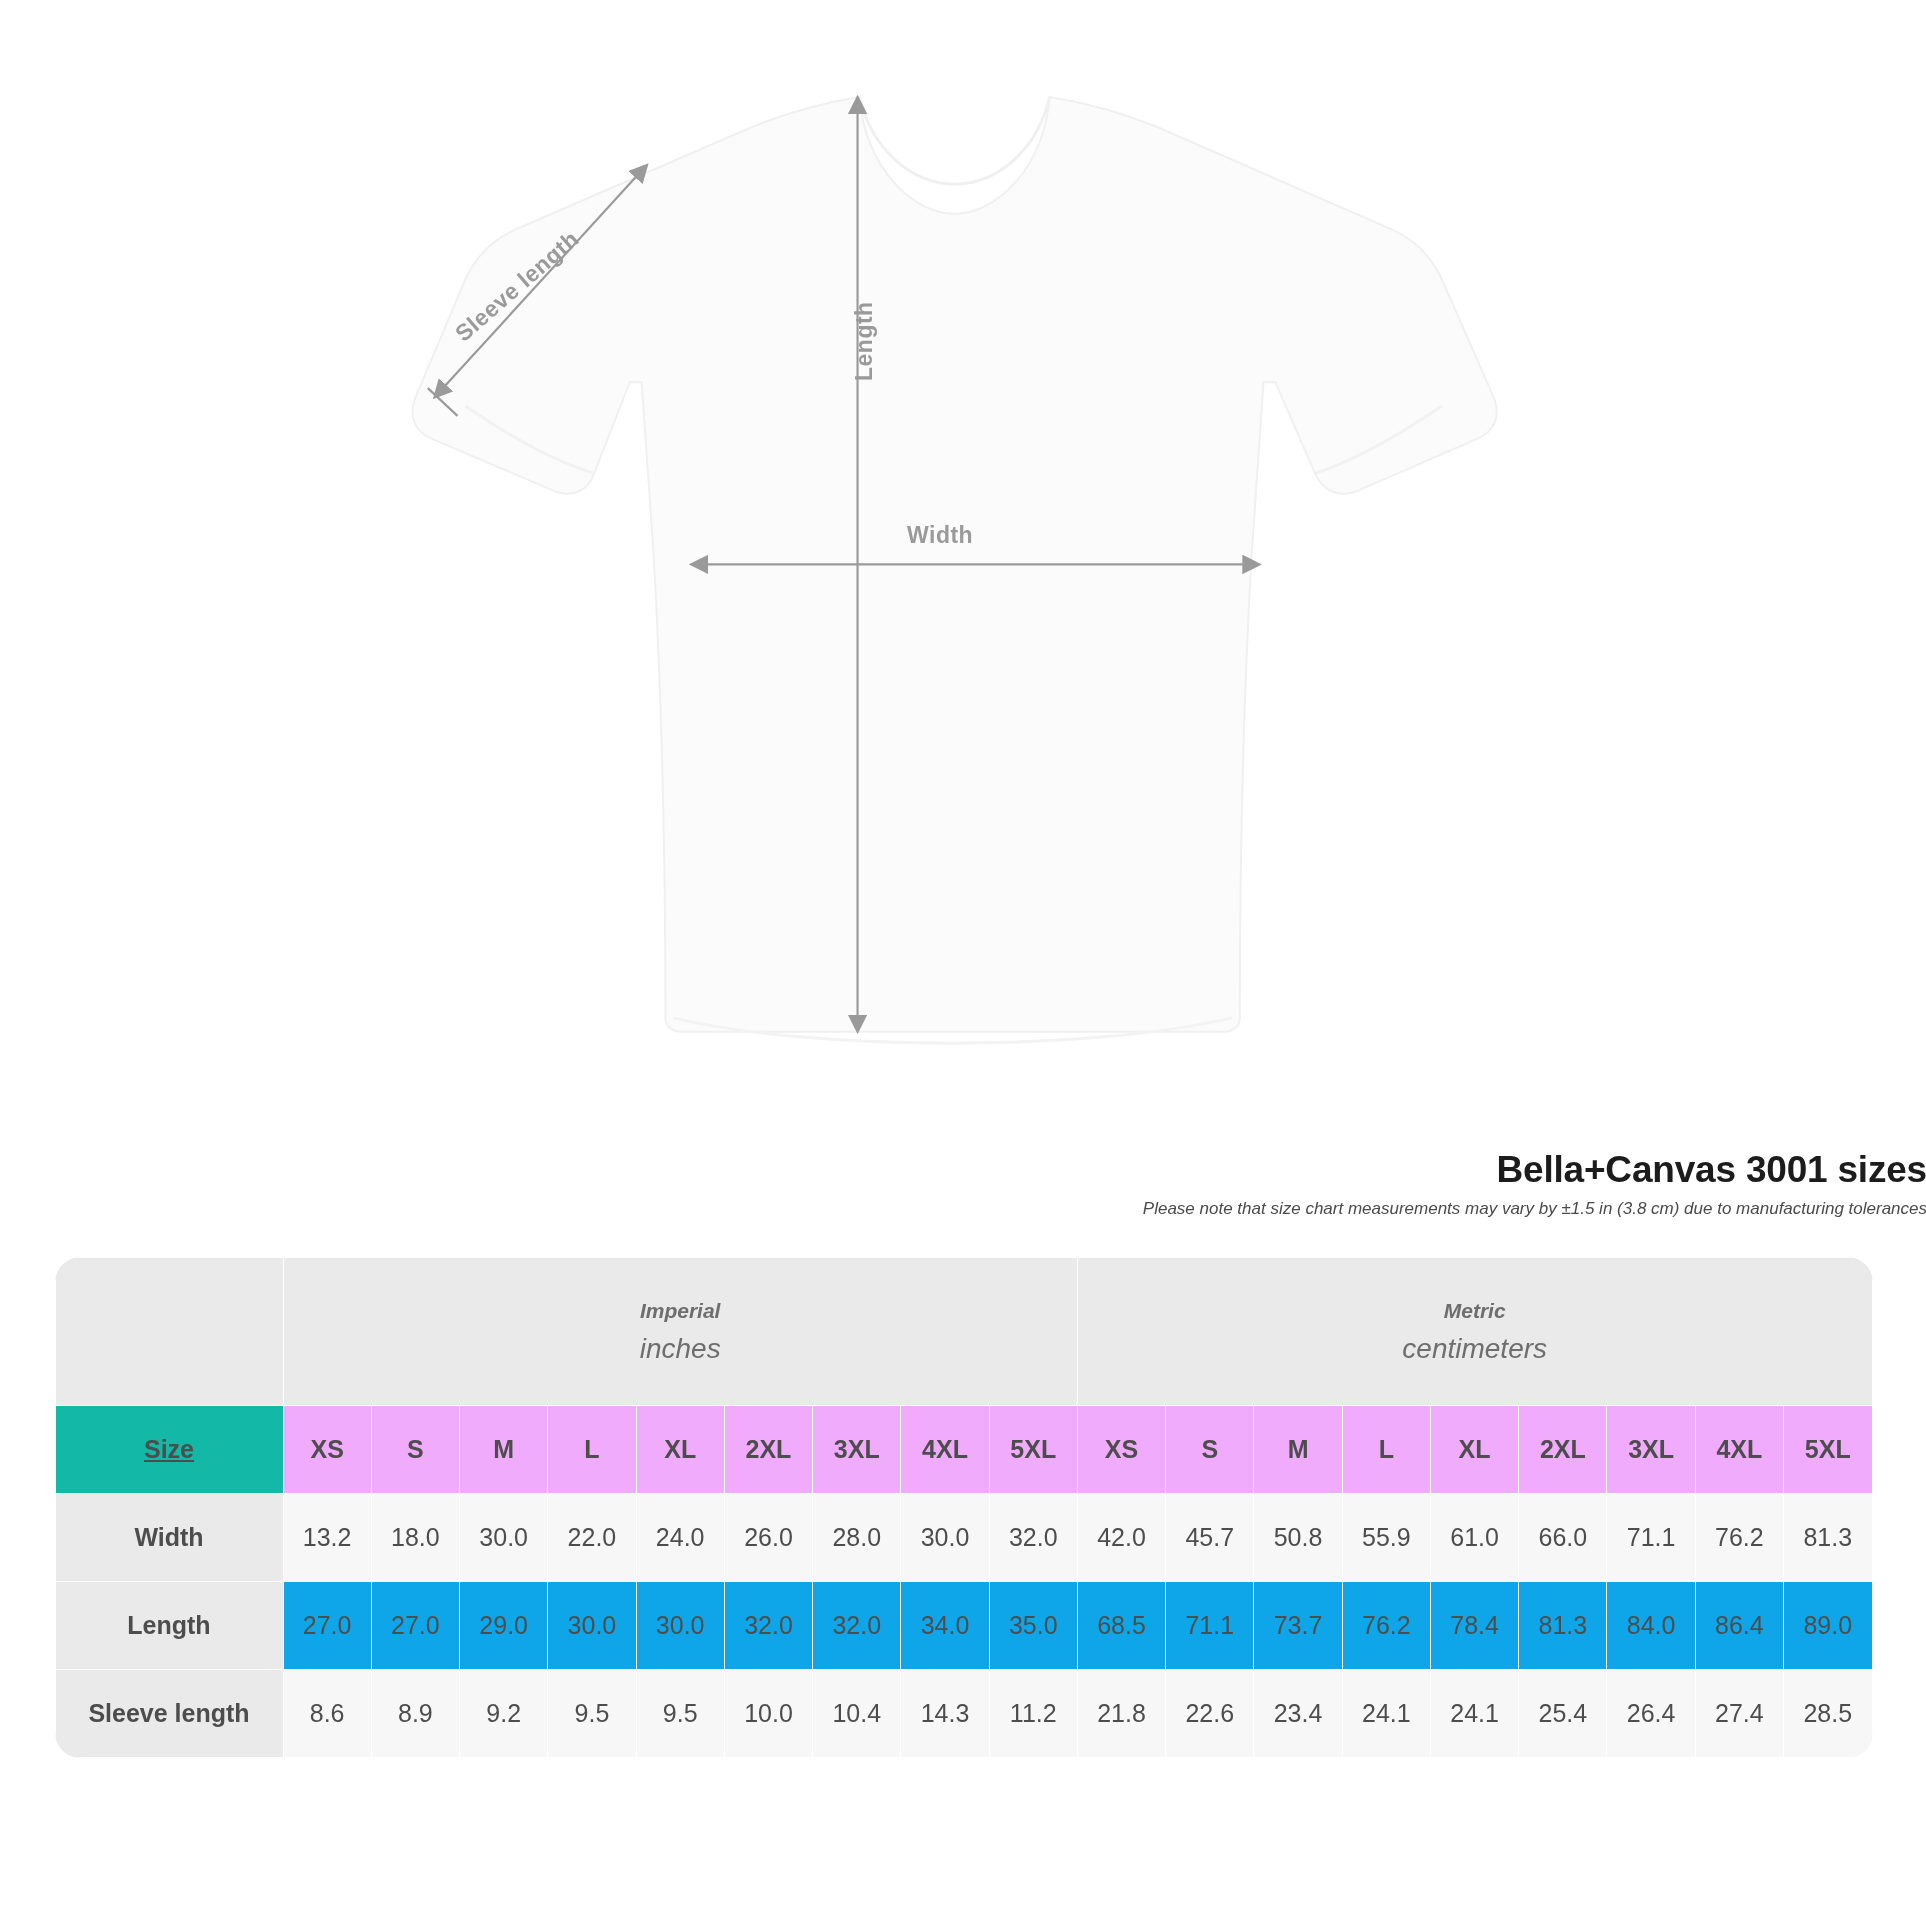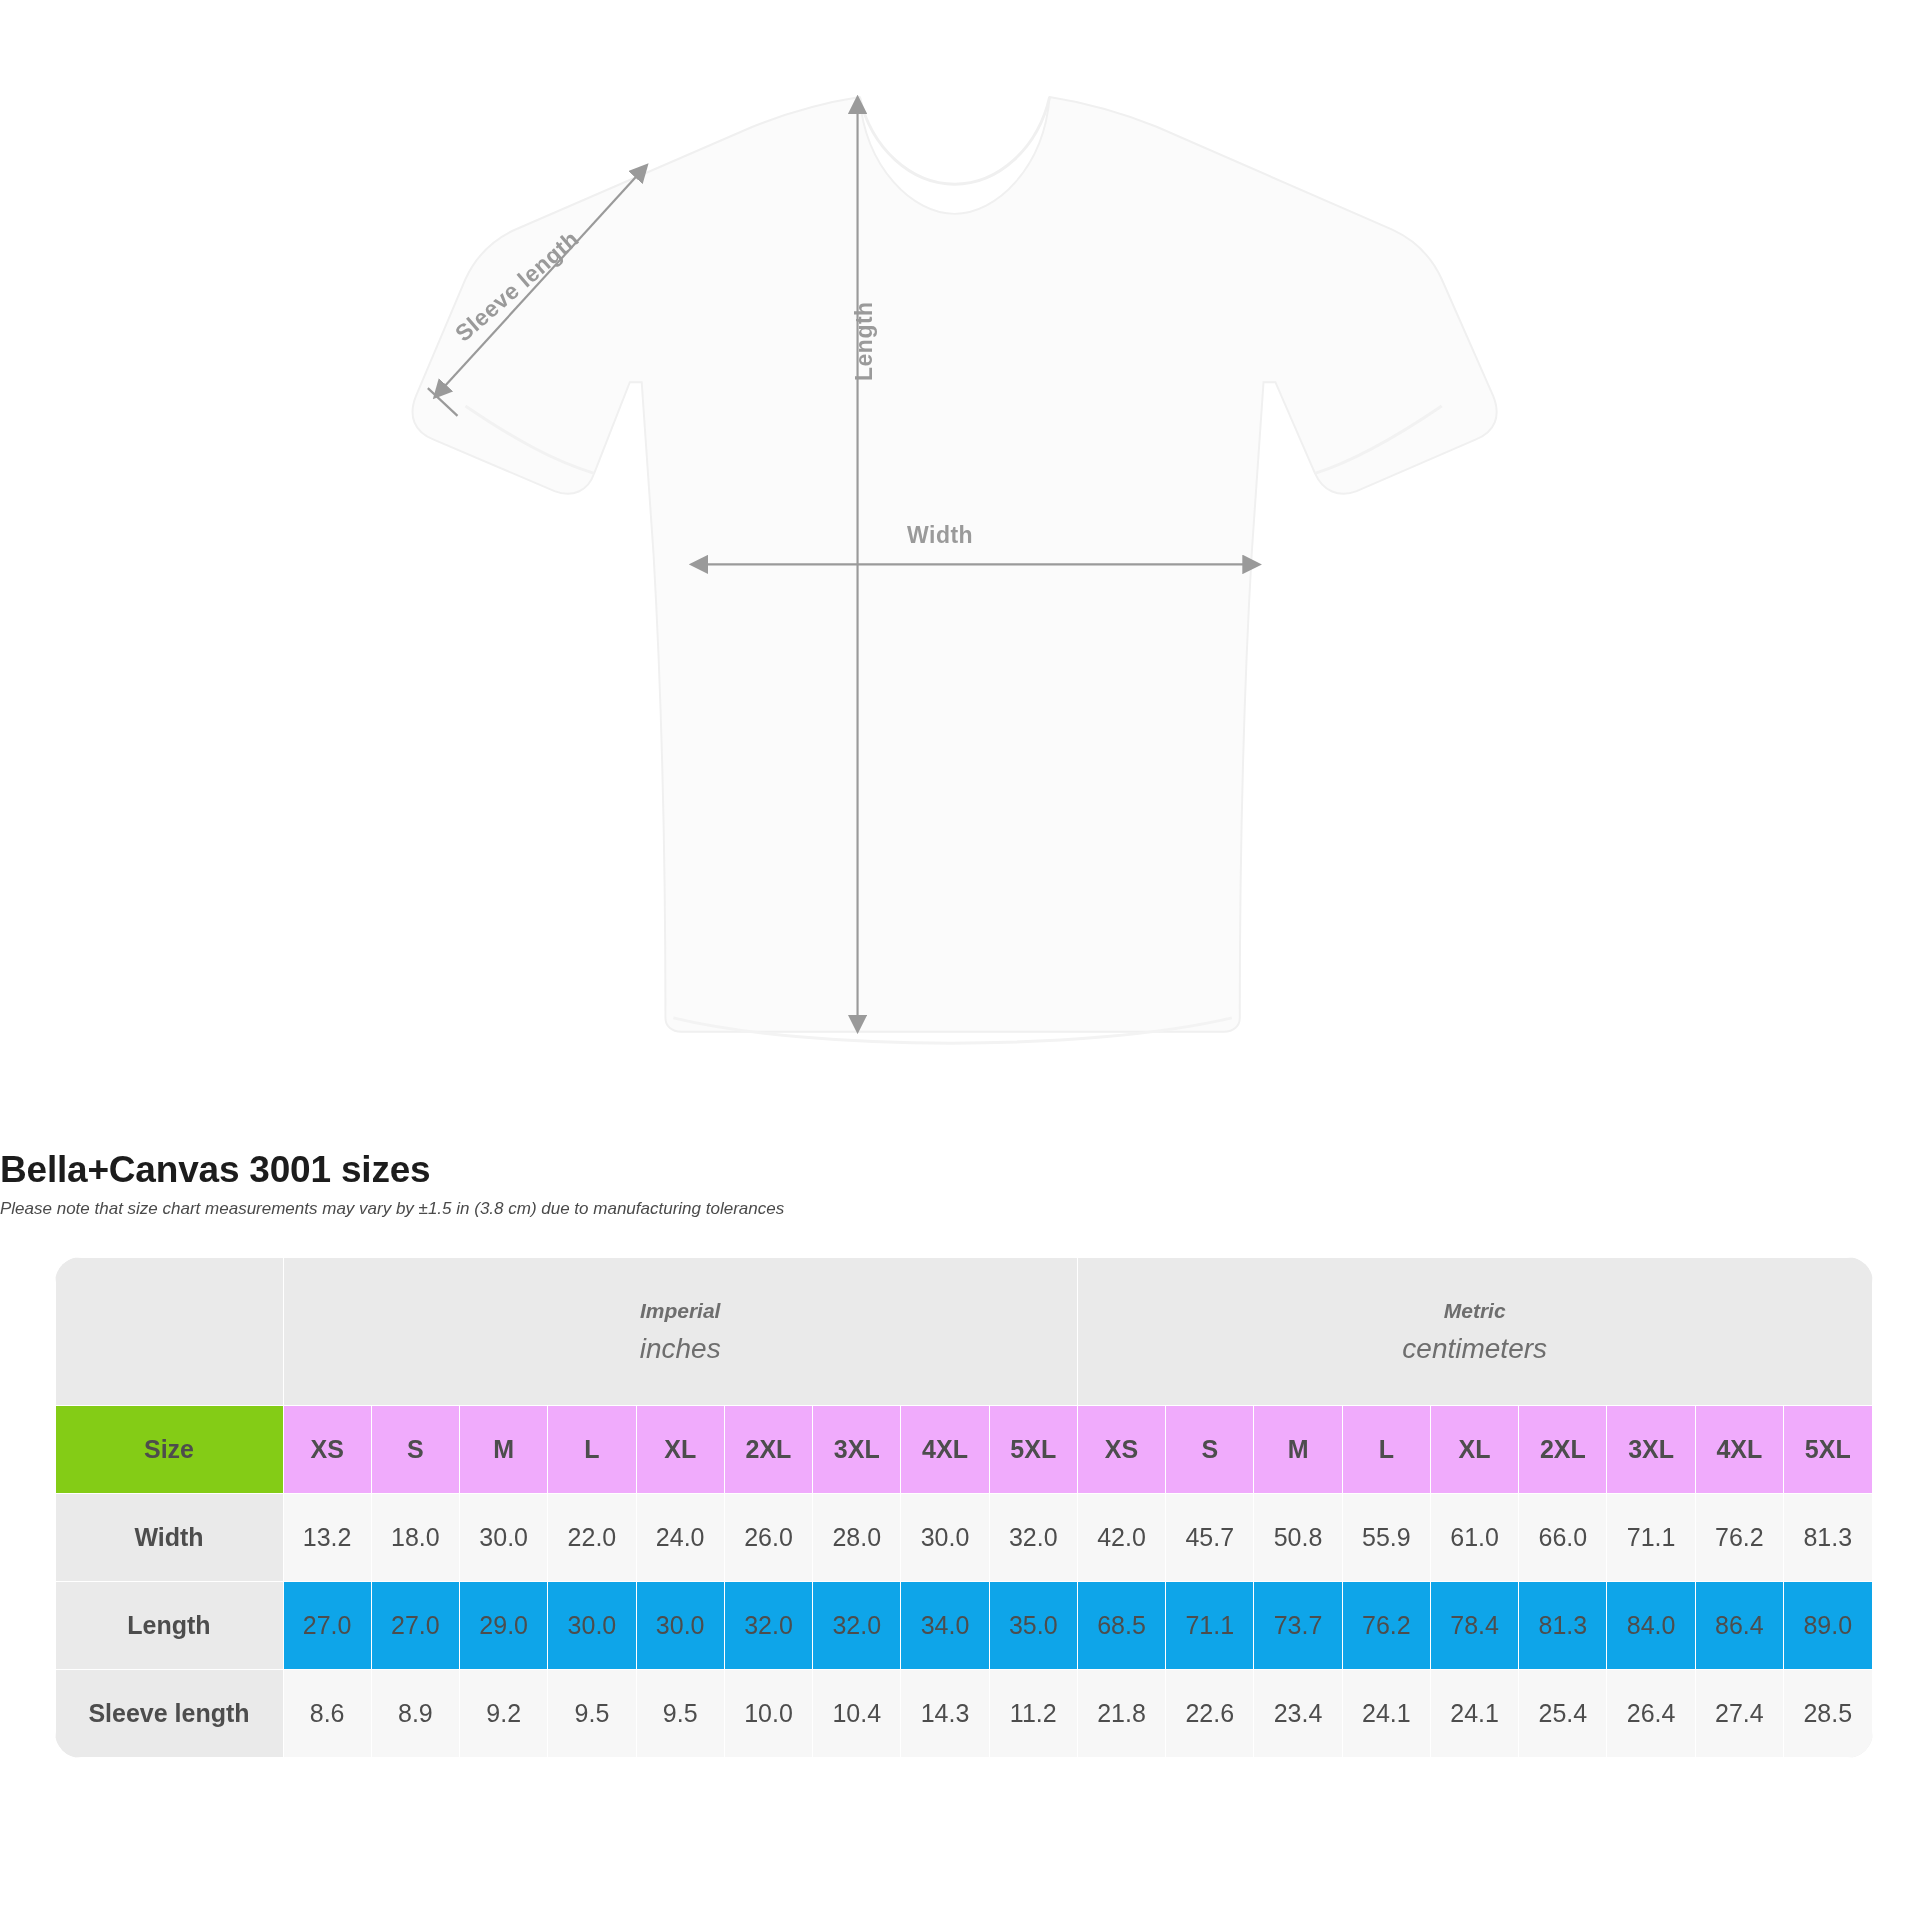--- a/index.html
+++ b/index.html
@@ -54,21 +54,21 @@
   }
   .dim-label.sleeve-label {
     left: 450px;
     top: 327px;
     transform: rotate(-41deg);
     transform-origin: left top;
   }
 
   
   .title-block {
-    text-align: left;
+    text-align: right;
     margin-top: 40px;
   }
   .chart-title {
     font-size: 37px;
     font-weight: bold;
     color: #1c1c1c;
     letter-spacing: -0.2px;
   }
   .chart-note {
     margin-top: 8px;
@@ -116,21 +116,22 @@
     margin-top: 10px;
   }
   .hdr-row td {
     height: 87px;
     background: #f0abfc;
     font-weight: bold;
     color: #4d4d4d;
     font-size: 25px;
   }
   .hdr-row td.label-cell {
-    background: #84cc16;
+    background: #14b8a6;
+    text-decoration: underline;
   }
   .data-row td {
     height: 87px;
     background: #f7f7f7;
   }
   .data-row.alt td {
     background: #0ea5e9;
   }
   .data-row td.label-cell {
     background: #eaeaea;

